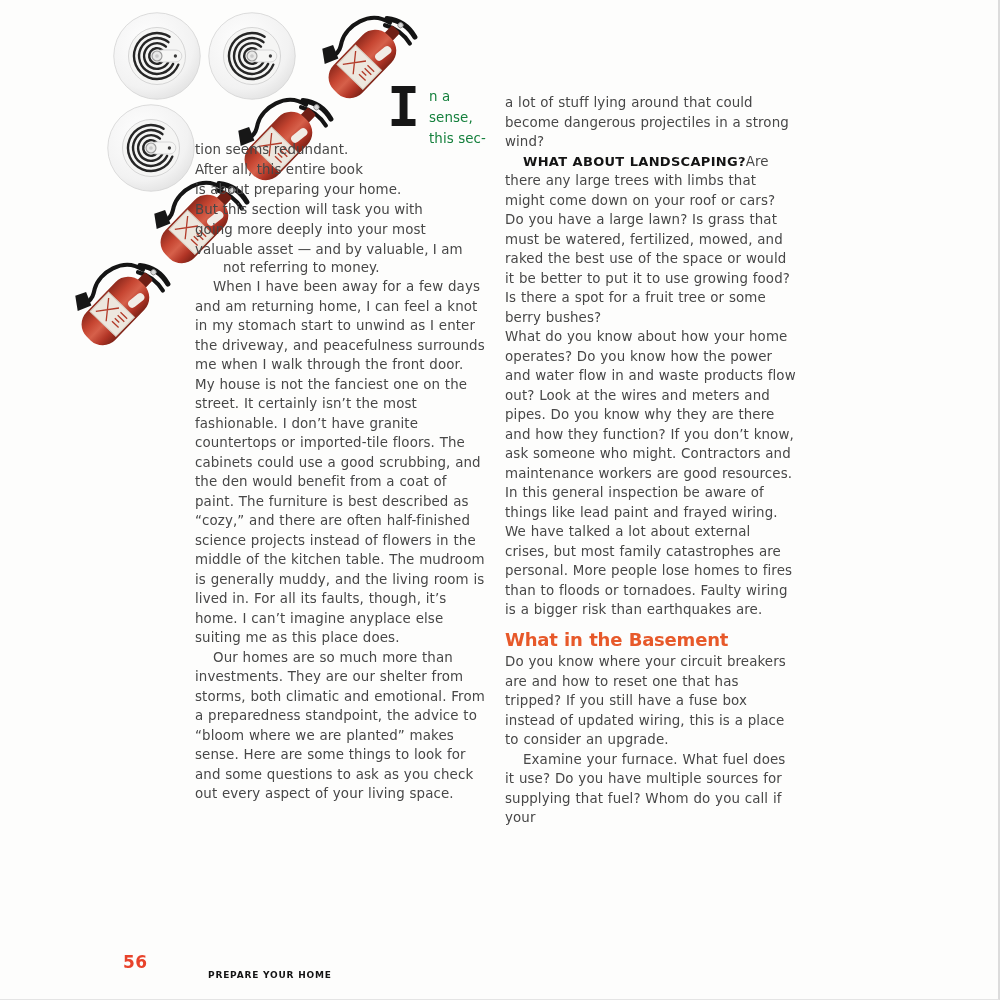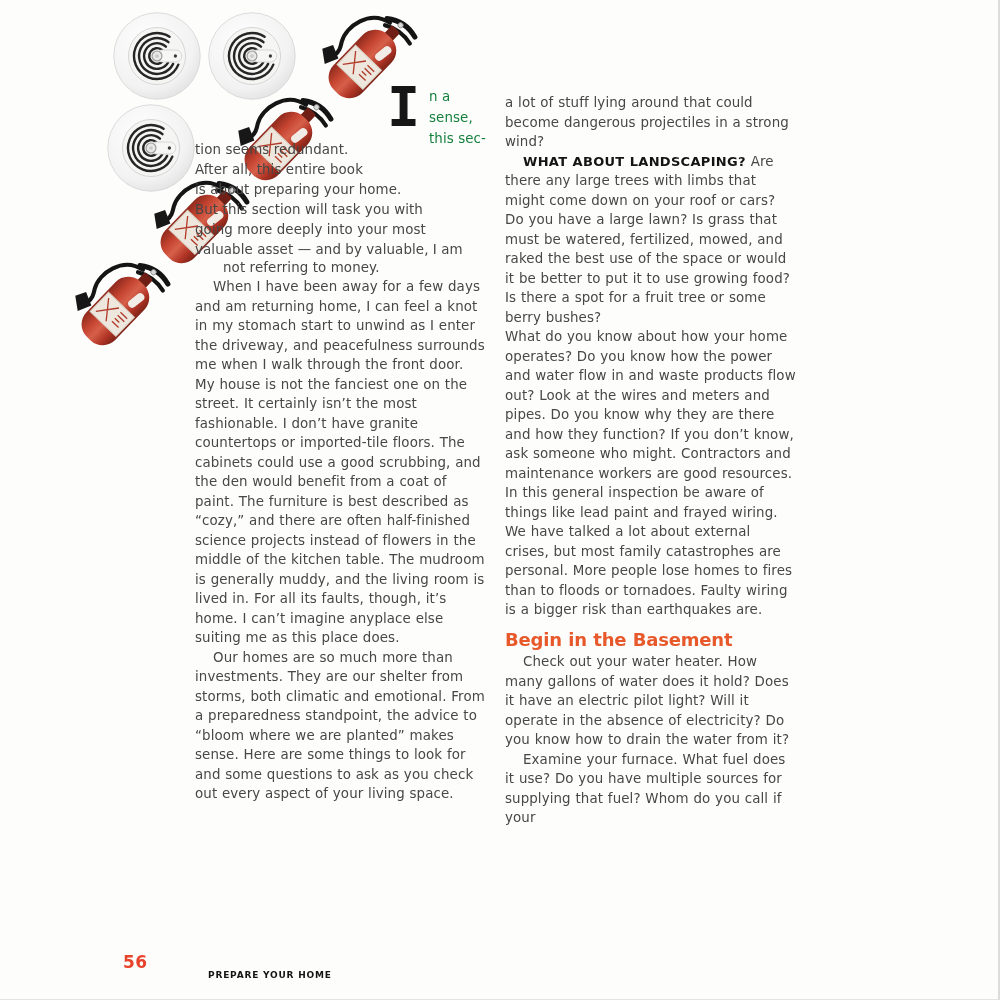--- a/index.html
+++ b/index.html
@@ -23,21 +23,21 @@
   .intro-last { position:absolute; left:217px; top:260px; font-size:13.4px; color:#474747; letter-spacing:.1px;margin-left:6px; }
 
   
   .col { position:absolute; width:292px; font-size:13.4px; line-height:19.5px;
          letter-spacing:.1px; word-spacing:.4px; color:#474747; }
   .col-left  { left:195px; top:277px; }
   .col-right { left:505px; top:93px;  }
   .col p { margin:0; }
   .col p.indent { text-indent:18px; }
 
-  .runin { font-weight:bold; color:#141414; letter-spacing:.3px; margin-right:5px; font-size:13px; }
+  .runin { font-weight:bold; color:#141414; letter-spacing:.3px; font-size:13px; }
 
   h1.section { display:inline-block; color:#E7592A; font-size:27px; font-weight:bold;
                letter-spacing:-.5px; line-height:1.05; padding-bottom:7px;
                border-bottom:3px solid #E2703B; margin:24px 0 16px 0; }
   h2.subsection { color:#E7592A; font-size:18px; font-weight:bold; letter-spacing:-.2px;
                   margin:10px 0 3px 0; }
 
   
   .page-number { position:absolute; left:123px; top:952px; color:#E8432B;
                  font-weight:bold; font-size:17px; letter-spacing:.5px; }
@@ -137,21 +137,21 @@
 
   <div class="col col-left">
     <p class="indent">When I have been away for a few days and am returning home, I can feel a knot in my stomach start to unwind as I enter the driveway, and peacefulness surrounds me when I walk through the front door. My house is not the fanciest one on the street. It certainly isn’t the most fashionable. I don’t have granite countertops or imported-tile floors. The cabinets could use a good scrubbing, and the den would benefit from a coat of paint. The furniture is best described as “cozy,” and there are often half-finished science projects instead of flowers in the middle of the kitchen table. The mudroom is generally muddy, and the living room is lived in. For all its faults, though, it’s home. I can’t imagine anyplace else suiting me as this place does.</p>
     <p class="indent">Our homes are so much more than investments. They are our shelter from storms, both climatic and emotional. From a preparedness standpoint, the advice to “bloom where we are planted” makes sense. Here are some things to look for and some questions to ask as you check out every aspect of your living space.</p>
   </div>
 
   <div class="col col-right">
     <p>a lot of stuff lying around that could become dangerous projectiles in a strong wind?</p>
     <p class="indent"><span class="runin">WHAT ABOUT LANDSCAPING?</span><span>Are there any large trees with limbs that might come down on your roof or cars? Do you have a large lawn? Is grass that must be watered, fertilized, mowed, and raked the best use of the space or would it be better to put it to use growing food? Is there a spot for a fruit tree or some berry bushes?</span></p>
     <p>What do you know about how your home operates? Do you know how the power and water flow in and waste products flow out? Look at the wires and meters and pipes. Do you know why they are there and how they function? If you don’t know, ask someone who might. Contractors and maintenance workers are good resources. In this general inspection be aware of things like lead paint and frayed wiring. We have talked a lot about external crises, but most family catastrophes are personal. More people lose homes to fires than to floods or tornadoes. Faulty wiring is a bigger risk than earthquakes are.</p>
-    <h2 class="subsection">Begin in the Basement</h2>
-    <p class="indent">Check out your water heater. How many gallons of water does it hold? Does it have an electric pilot light? Will it operate in the absence of electricity? Do you know how to drain the water from it?</p>
+    <h2 class="subsection">What in the Basement</h2>
+    <p>Do you know where your circuit breakers are and how to reset one that has tripped? If you still have a fuse box instead of updated wiring, this is a place to consider an upgrade.</p>
     <p class="indent">Examine your furnace. What fuel does it use? Do you have multiple sources for supplying that fuel? Whom do you call if your</p>
   </div>
 
   <div class="page-number">56</div>
   <div class="footer-title">PREPARE YOUR HOME</div>
 
 </div>
 
 </body></html>

